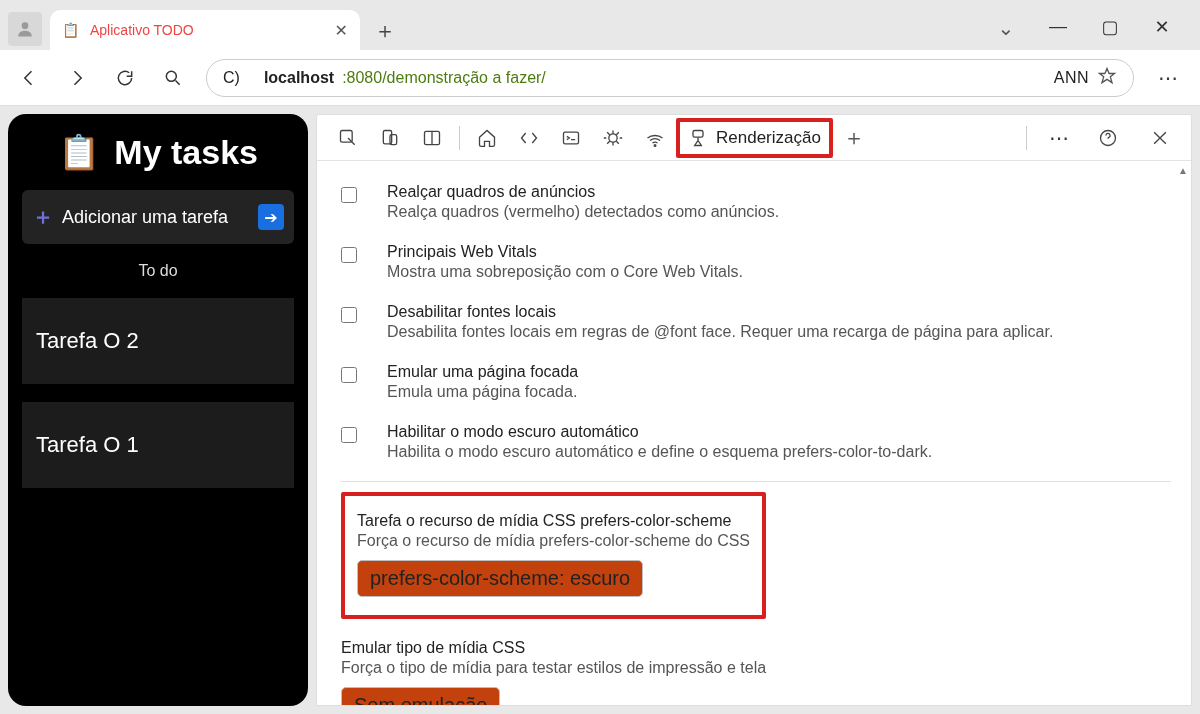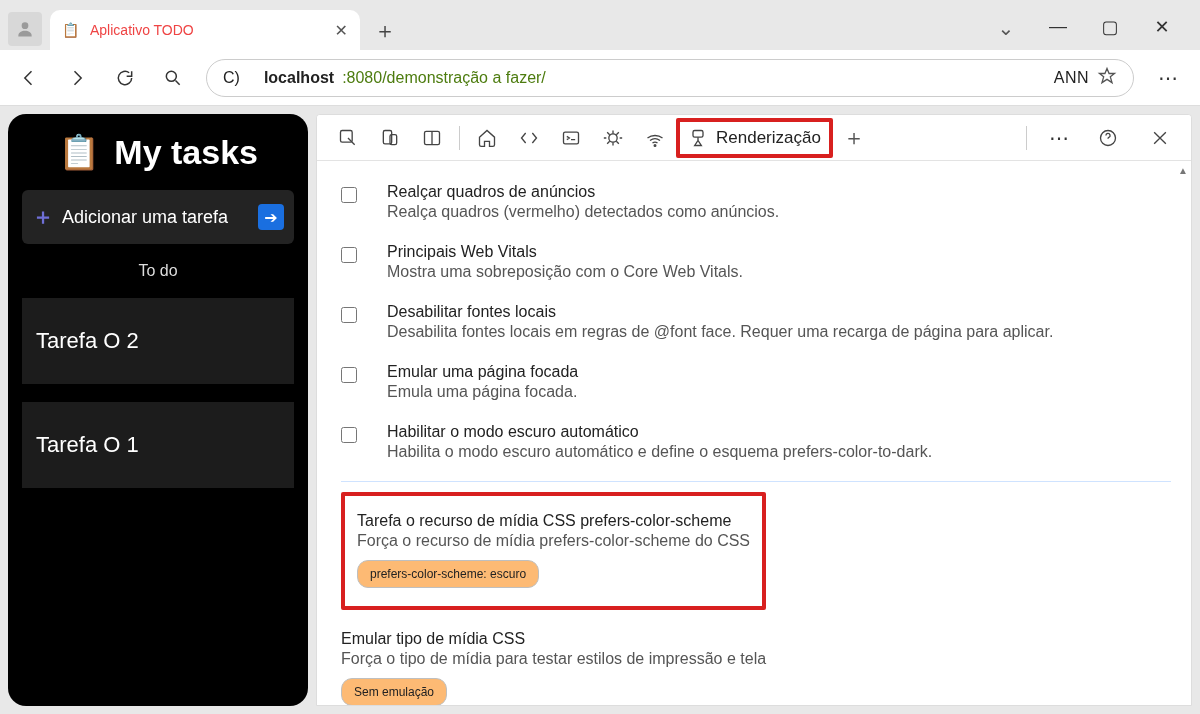--- a/index.html
+++ b/index.html
@@ -123,22 +123,22 @@
   }
   .opt { display:flex; gap:30px; padding:8px 0 14px 0; align-items:flex-start;}
   .opt input[type=checkbox]{ width:16px;height:16px; margin-top:4px; accent-color:#555;}
   .opt .lbl { font-weight:400;}
   .opt .desc { color:#555; font-size:16px; margin-top:2px;}
   .divider { border-top:1px solid #cfe3ff; margin:6px 0 10px 0; }
   .section { padding:6px 0 14px 0; }
   .section .title { font-size:16px; margin-bottom:2px;}
   .section .desc { color:#555; font-size:16px; margin-bottom:10px;}
   .select-box {
-    border:1px solid #bfbfbf; border-radius:11px; padding:6px 12px;
-    font-size:12px; display:inline-block; background:#fdba74; cursor:pointer;
+    border:1px solid #bfbfbf; border-radius:5px; padding:6px 12px;
+    font-size:20px; display:inline-block; background:#c2410c; cursor:pointer;
   }
   .highlight-box {
     border:4px solid #d8201f; border-radius:2px;
     padding:10px 12px 14px 12px; display:inline-block;
   }
   .scrollbar-fake {
     position:absolute; right:2px; top:4px; width:12px; height:260px; background:transparent;
   }
   .scrollbar-fake .up, .scrollbar-fake .down { font-size:10px; color:#777; text-align:center;}
 </style>

